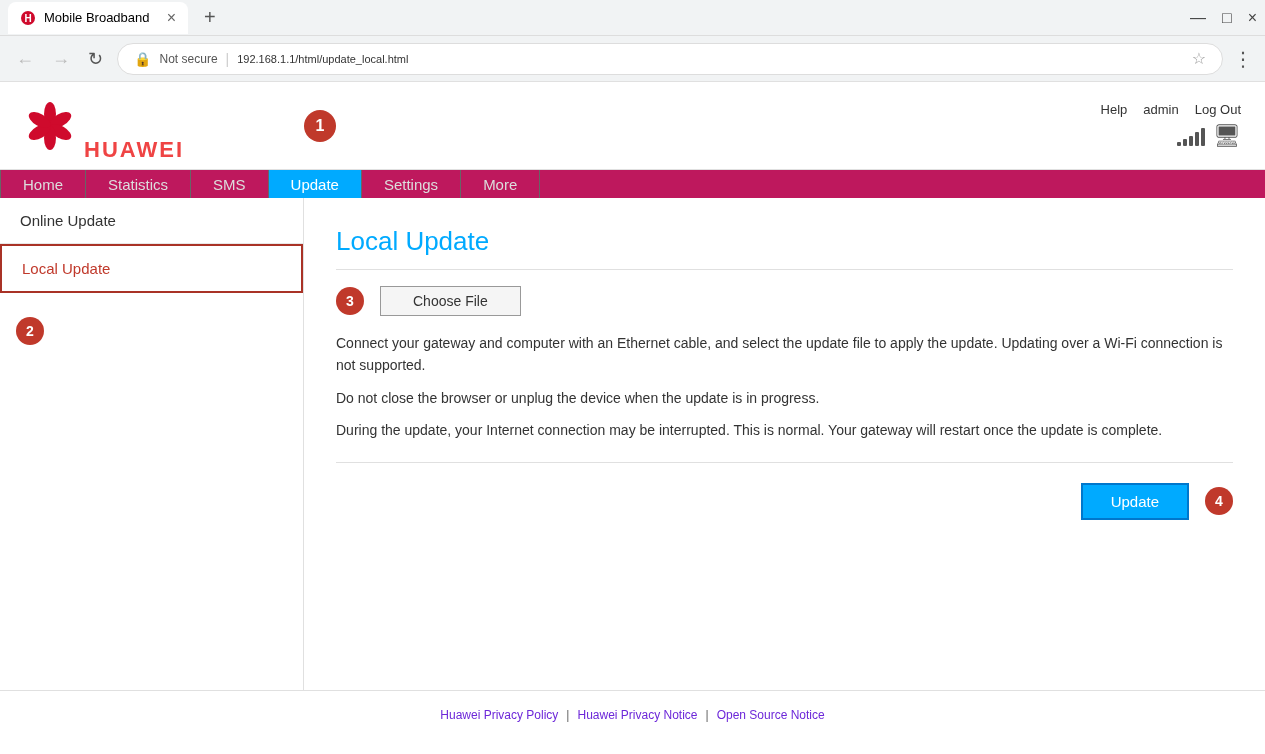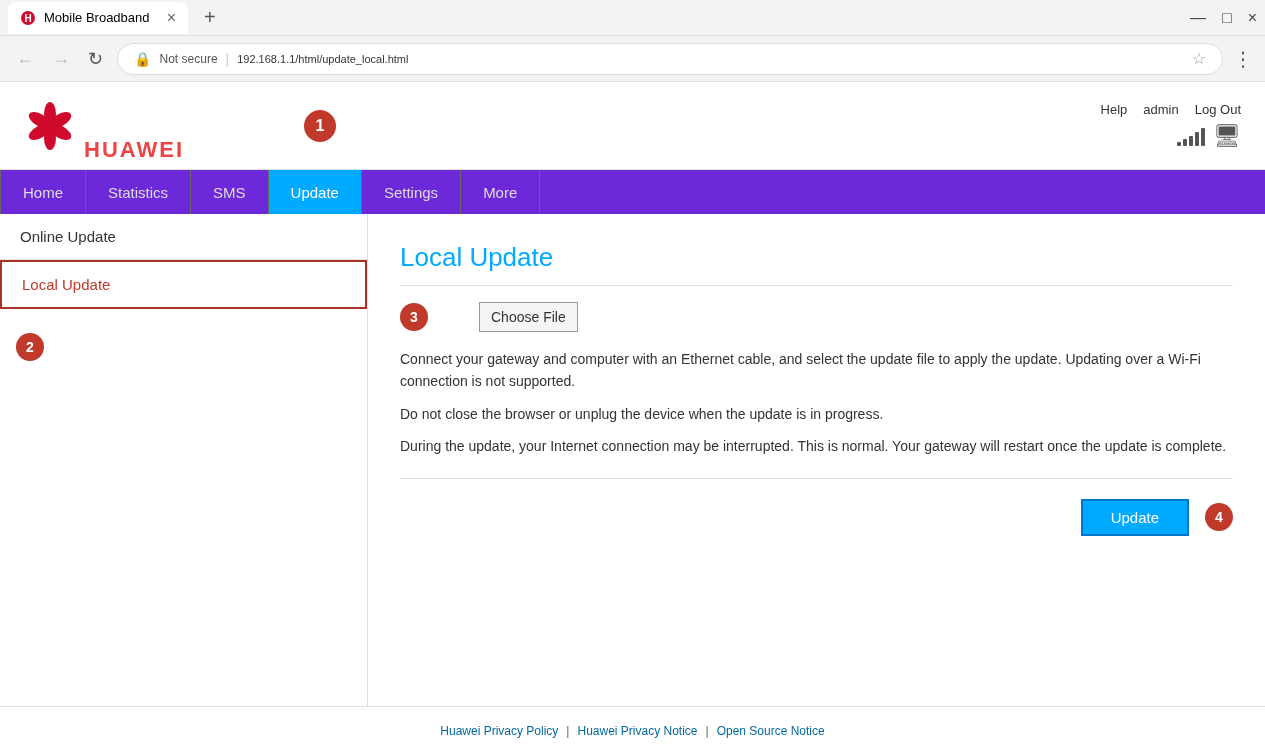--- a/index.html
+++ b/index.html
@@ -132,22 +132,22 @@
     }
     .header-links a { color: #333; text-decoration: none; cursor: pointer; }
     .signal-area {
       display: flex;
       align-items: center;
       gap: 8px;
     }
 
     
     .nav-bar {
-      background: #6d28d9;
-      height: 44px;
+      background: #be185d;
+      height: 28px;
       display: flex;
       align-items: flex-start;
     }
     .nav-item {
       color: #ddd;
       padding: 0 22px;
       height: 100%;
       display: flex;
       align-items: center;
       font-size: 15px;
@@ -162,21 +162,21 @@
 
     
     .main-layout {
       display: flex;
       height: calc(754px - 36px - 46px - 88px - 44px - 48px);
       min-height: 400px;
     }
 
     
     .sidebar {
-      width: 368px;
+      width: 304px;
       border-right: 1px solid #e0e0e0;
       padding-top: 0;
     }
     .sidebar-item {
       padding: 14px 20px;
       font-size: 15px;
       cursor: pointer;
       border-bottom: 1px solid #e8e8e8;
       color: #333;
     }
@@ -215,25 +215,24 @@
       color: #fff;
       font-size: 14px;
       font-weight: bold;
       display: flex; align-items: center; justify-content: center;
       flex-shrink: 0;
     }
 
     .choose-file-btn {
       border: 1px solid #999;
       background: #f5f5f5;
-      padding: 6px 11px;
+      padding: 6px 32px;
       font-size: 14px;
       cursor: pointer;
       color: #333;
-      margin-left: 35px;
     }
 
     .info-text {
       font-size: 14px;
       color: #333;
       line-height: 1.6;
       margin-bottom: 10px;
     }
 
     .divider {
@@ -263,21 +262,21 @@
       border-top: 1px solid #e0e0e0;
       display: flex;
       flex-direction: column;
       align-items: center;
       justify-content: center;
       gap: 2px;
       font-size: 12px;
       color: #666;
     }
     .footer-links { display: flex; gap: 8px; }
-    .footer-links a { color: #0369a1; text-decoration: none; }
+    .footer-links a { color: #6d28d9; text-decoration: none; }
 
     
     .signal-bars { display: flex; align-items: flex-end; gap: 2px; height: 20px; }
     .signal-bar { width: 4px; background: #555; border-radius: 1px; }
 
     
     .flower-svg { width: 52px; height: 52px; }
 
     
     .monitor-icon { font-size: 22px; color: #555; }

